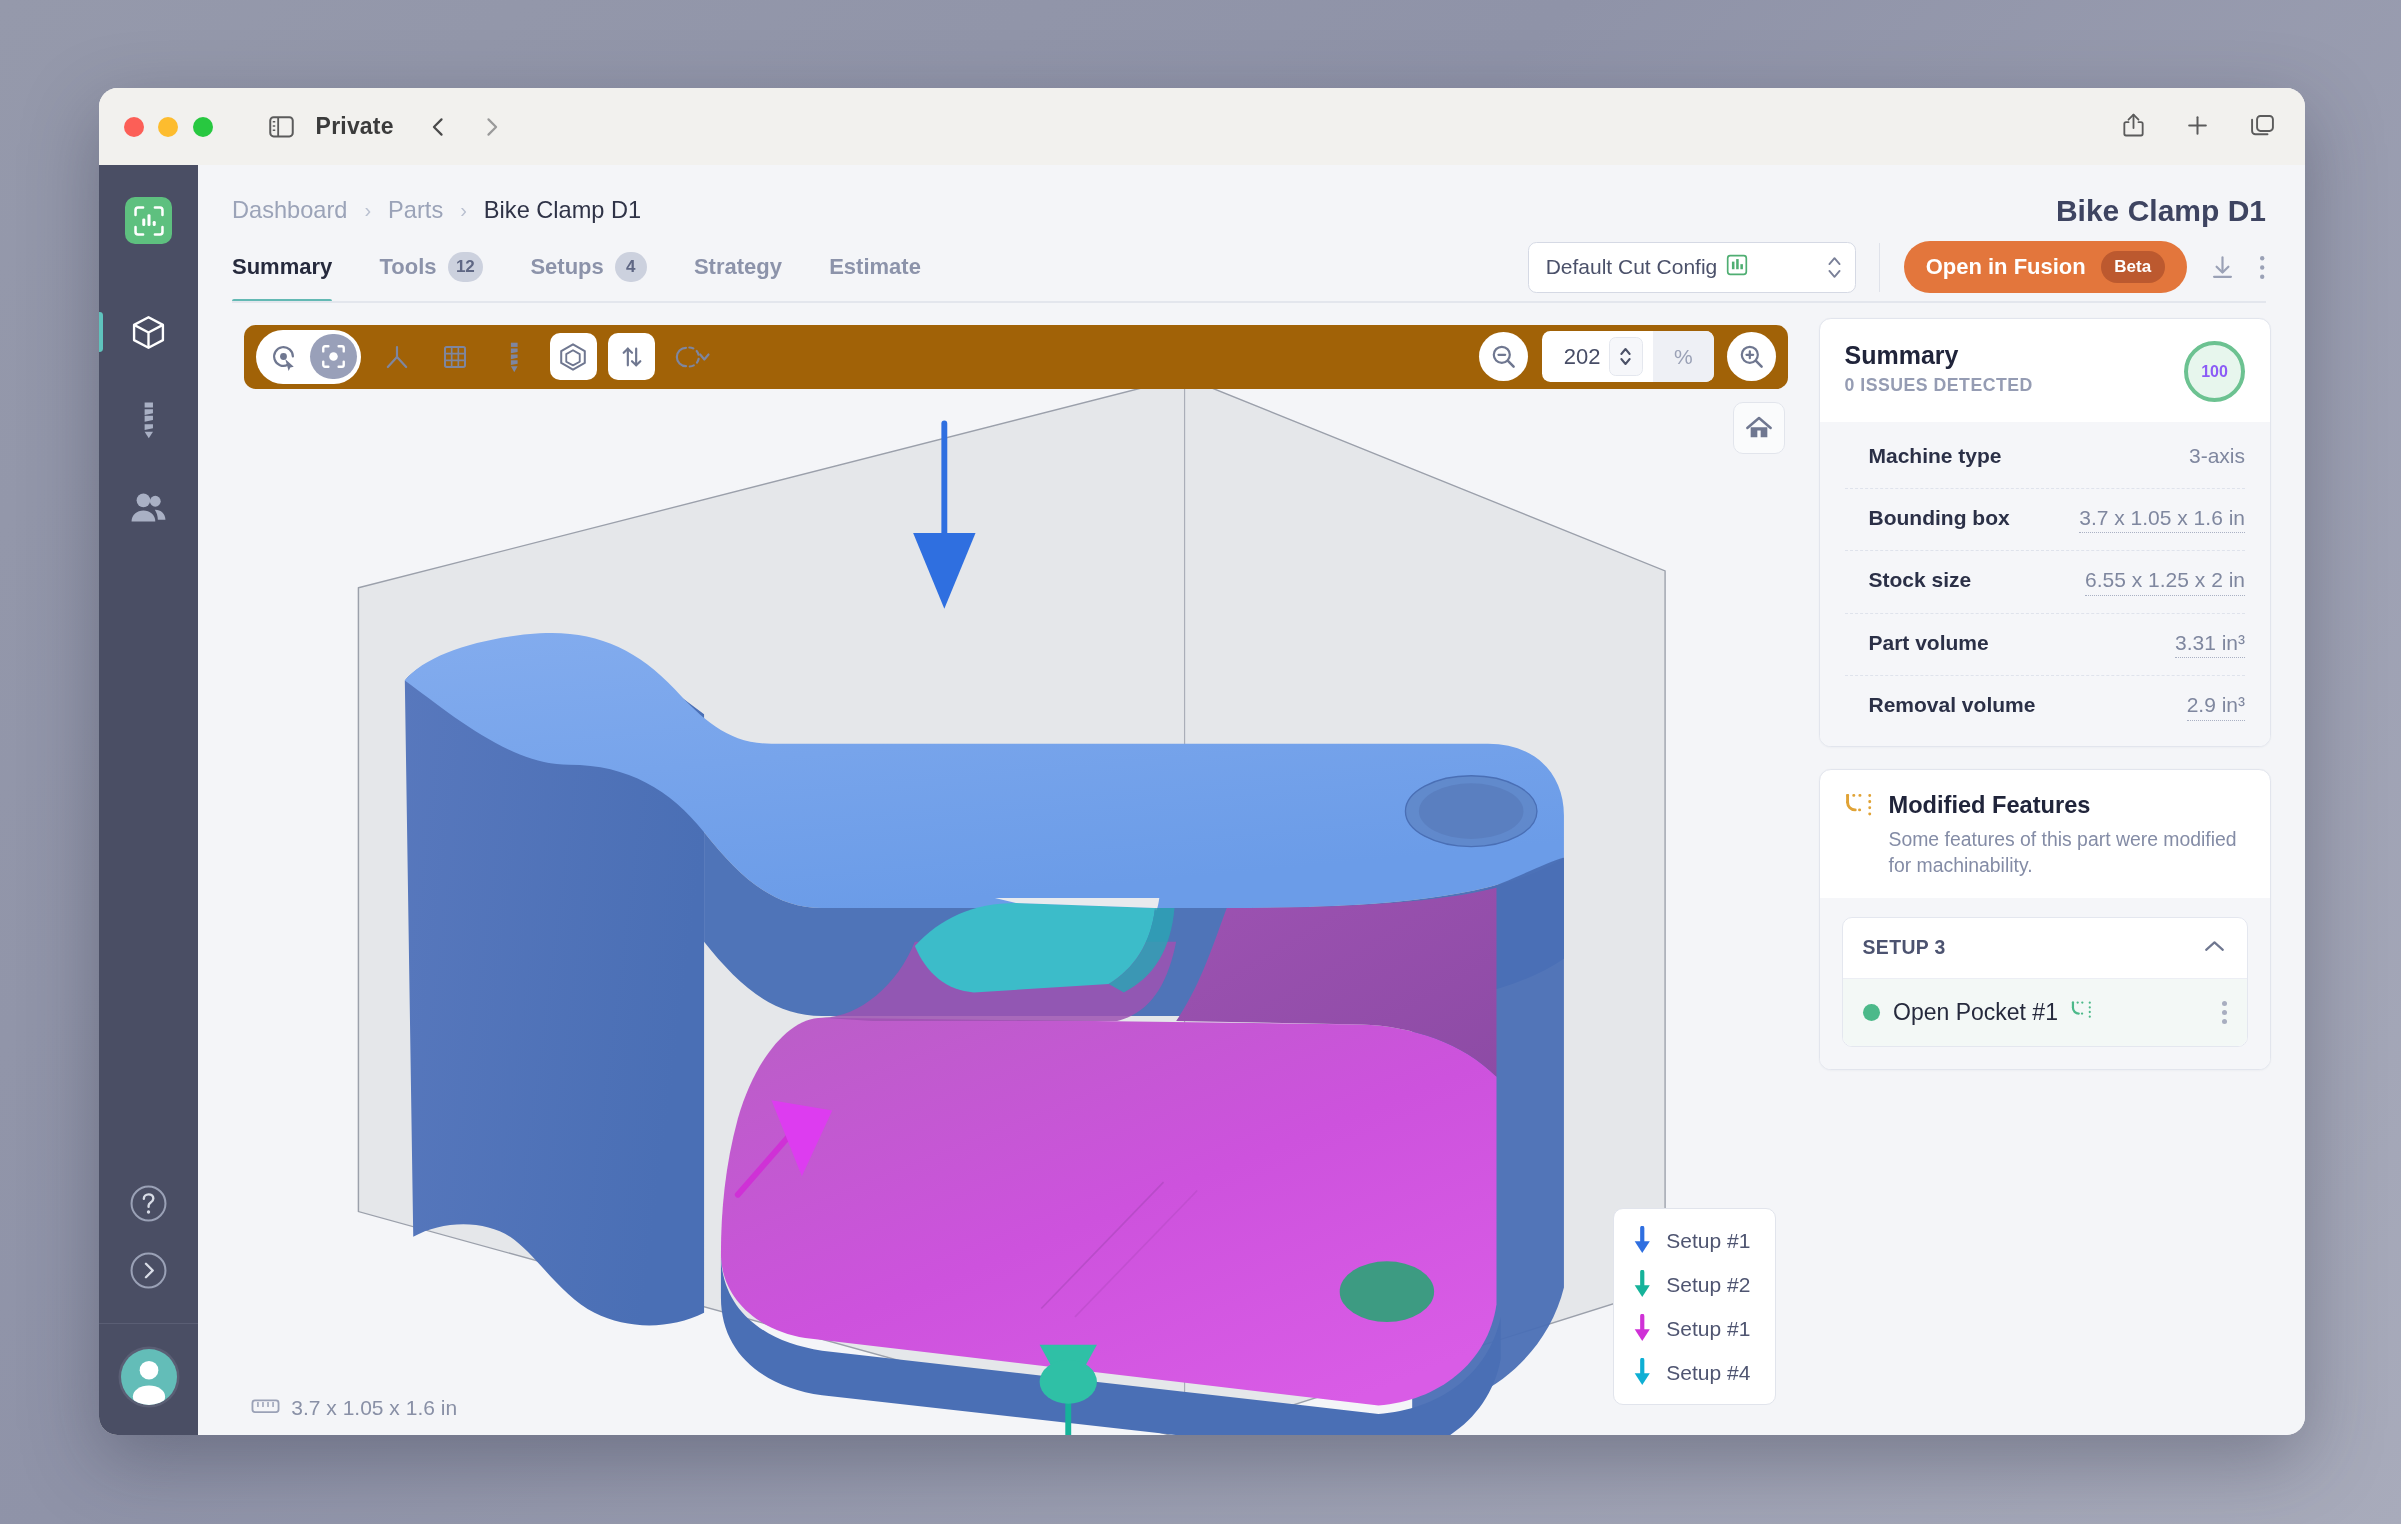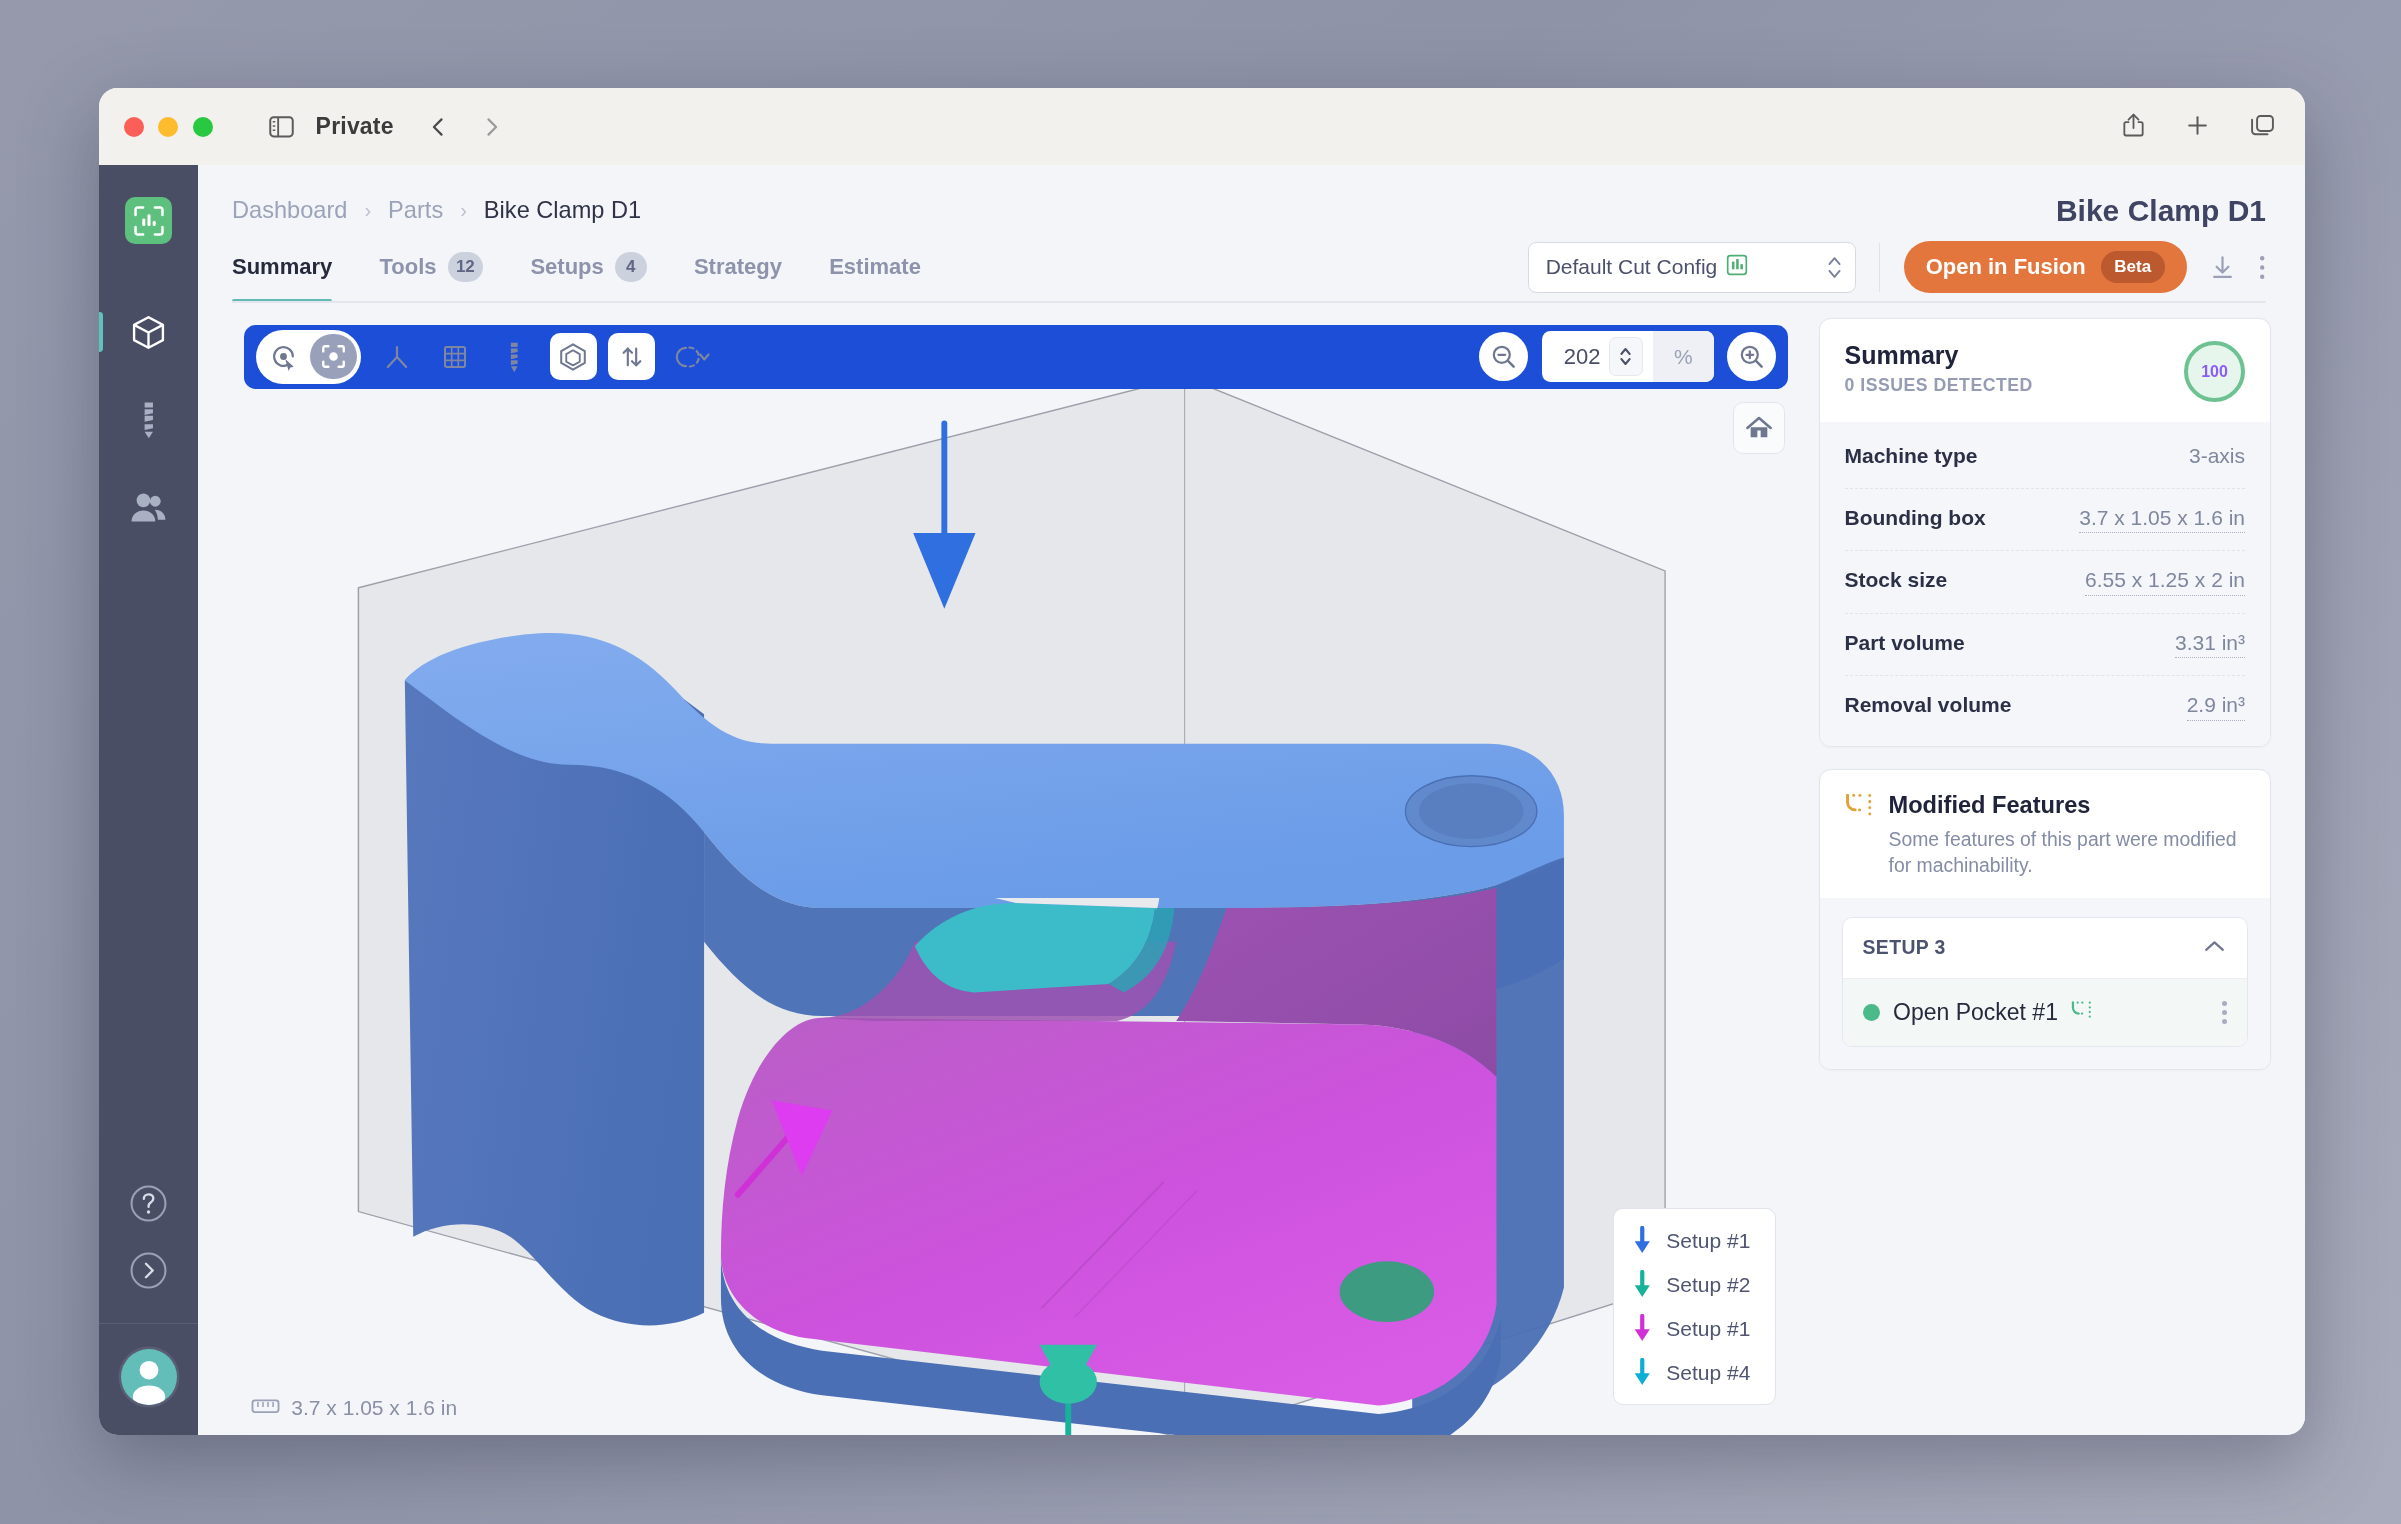--- a/index.html
+++ b/index.html
@@ -154,21 +154,21 @@
   .main { flex: 1; display: flex; min-height: 0; padding: 0; }
 
   
   .viewport-wrap { flex: 1; position: relative; min-width: 0; padding: 15px 0 0 34px; }
   .viewport {
     position: relative; width: 100%; height: calc(100% - 0px);
     background: #f4f5f8; border-radius: 10px; overflow: hidden;
   }
   .vp-toolbar {
     position: absolute; left: 11.8px; top: 6.7px; right: 11.8px; height: 64px;
-    background: #1d4ed8; border-radius: 11.8px;
+    background: #a16207; border-radius: 11.8px;
     display: flex; align-items: center; padding: 0 11.8px;
     z-index: 6;
   }
   .seg-group {
     display: flex; align-items: center; background: #fff;
     border-radius: 841px; padding: 4.2px; gap: 3.4px; height: 54px;
   }
   .seg-btn {
     width: 47px; height: 45px; border-radius: 841px;
     display: flex; align-items: center; justify-content: center; cursor: pointer;
@@ -247,21 +247,21 @@
     display: flex; align-items: center; justify-content: center;
     font-size: 16px; font-weight: 600; color: #8b5cf6;
   }
   .card-body { background: #f5f6f9; padding: 5px 25px 8.4px; }
   .srow {
     display: flex; align-items: baseline;
     padding: 17px 0; border-bottom: 1.7px dashed #dfe3ec;
     font-size: 21px;
   }
   .srow:last-child { border-bottom: none; }
-  .srow .k { color: #2b3047; font-weight: 600; }
+  .srow .k { color: #2b3047; font-weight: 600; margin-left: 24px; }
   .srow .v {
     margin-left: auto; color: #7f879f;
     border-bottom: 1.7px dotted #aab1c4; padding-bottom: 2.5px;
   }
   .srow .v.plain { border-bottom: none; }
 
   .mf-head { padding: 22px 25px 20px; display: flex; gap: 15px; align-items: flex-start; }
   .mf-title { font-size: 23.6px; font-weight: bold; color: #20243a; }
   .mf-desc { font-size: 19.4px; color: #848ca6; line-height: 1.36; margin-top: 6.7px; }
   .mf-body { background: #f5f6f9; padding: 18.5px 22px 22px; }

